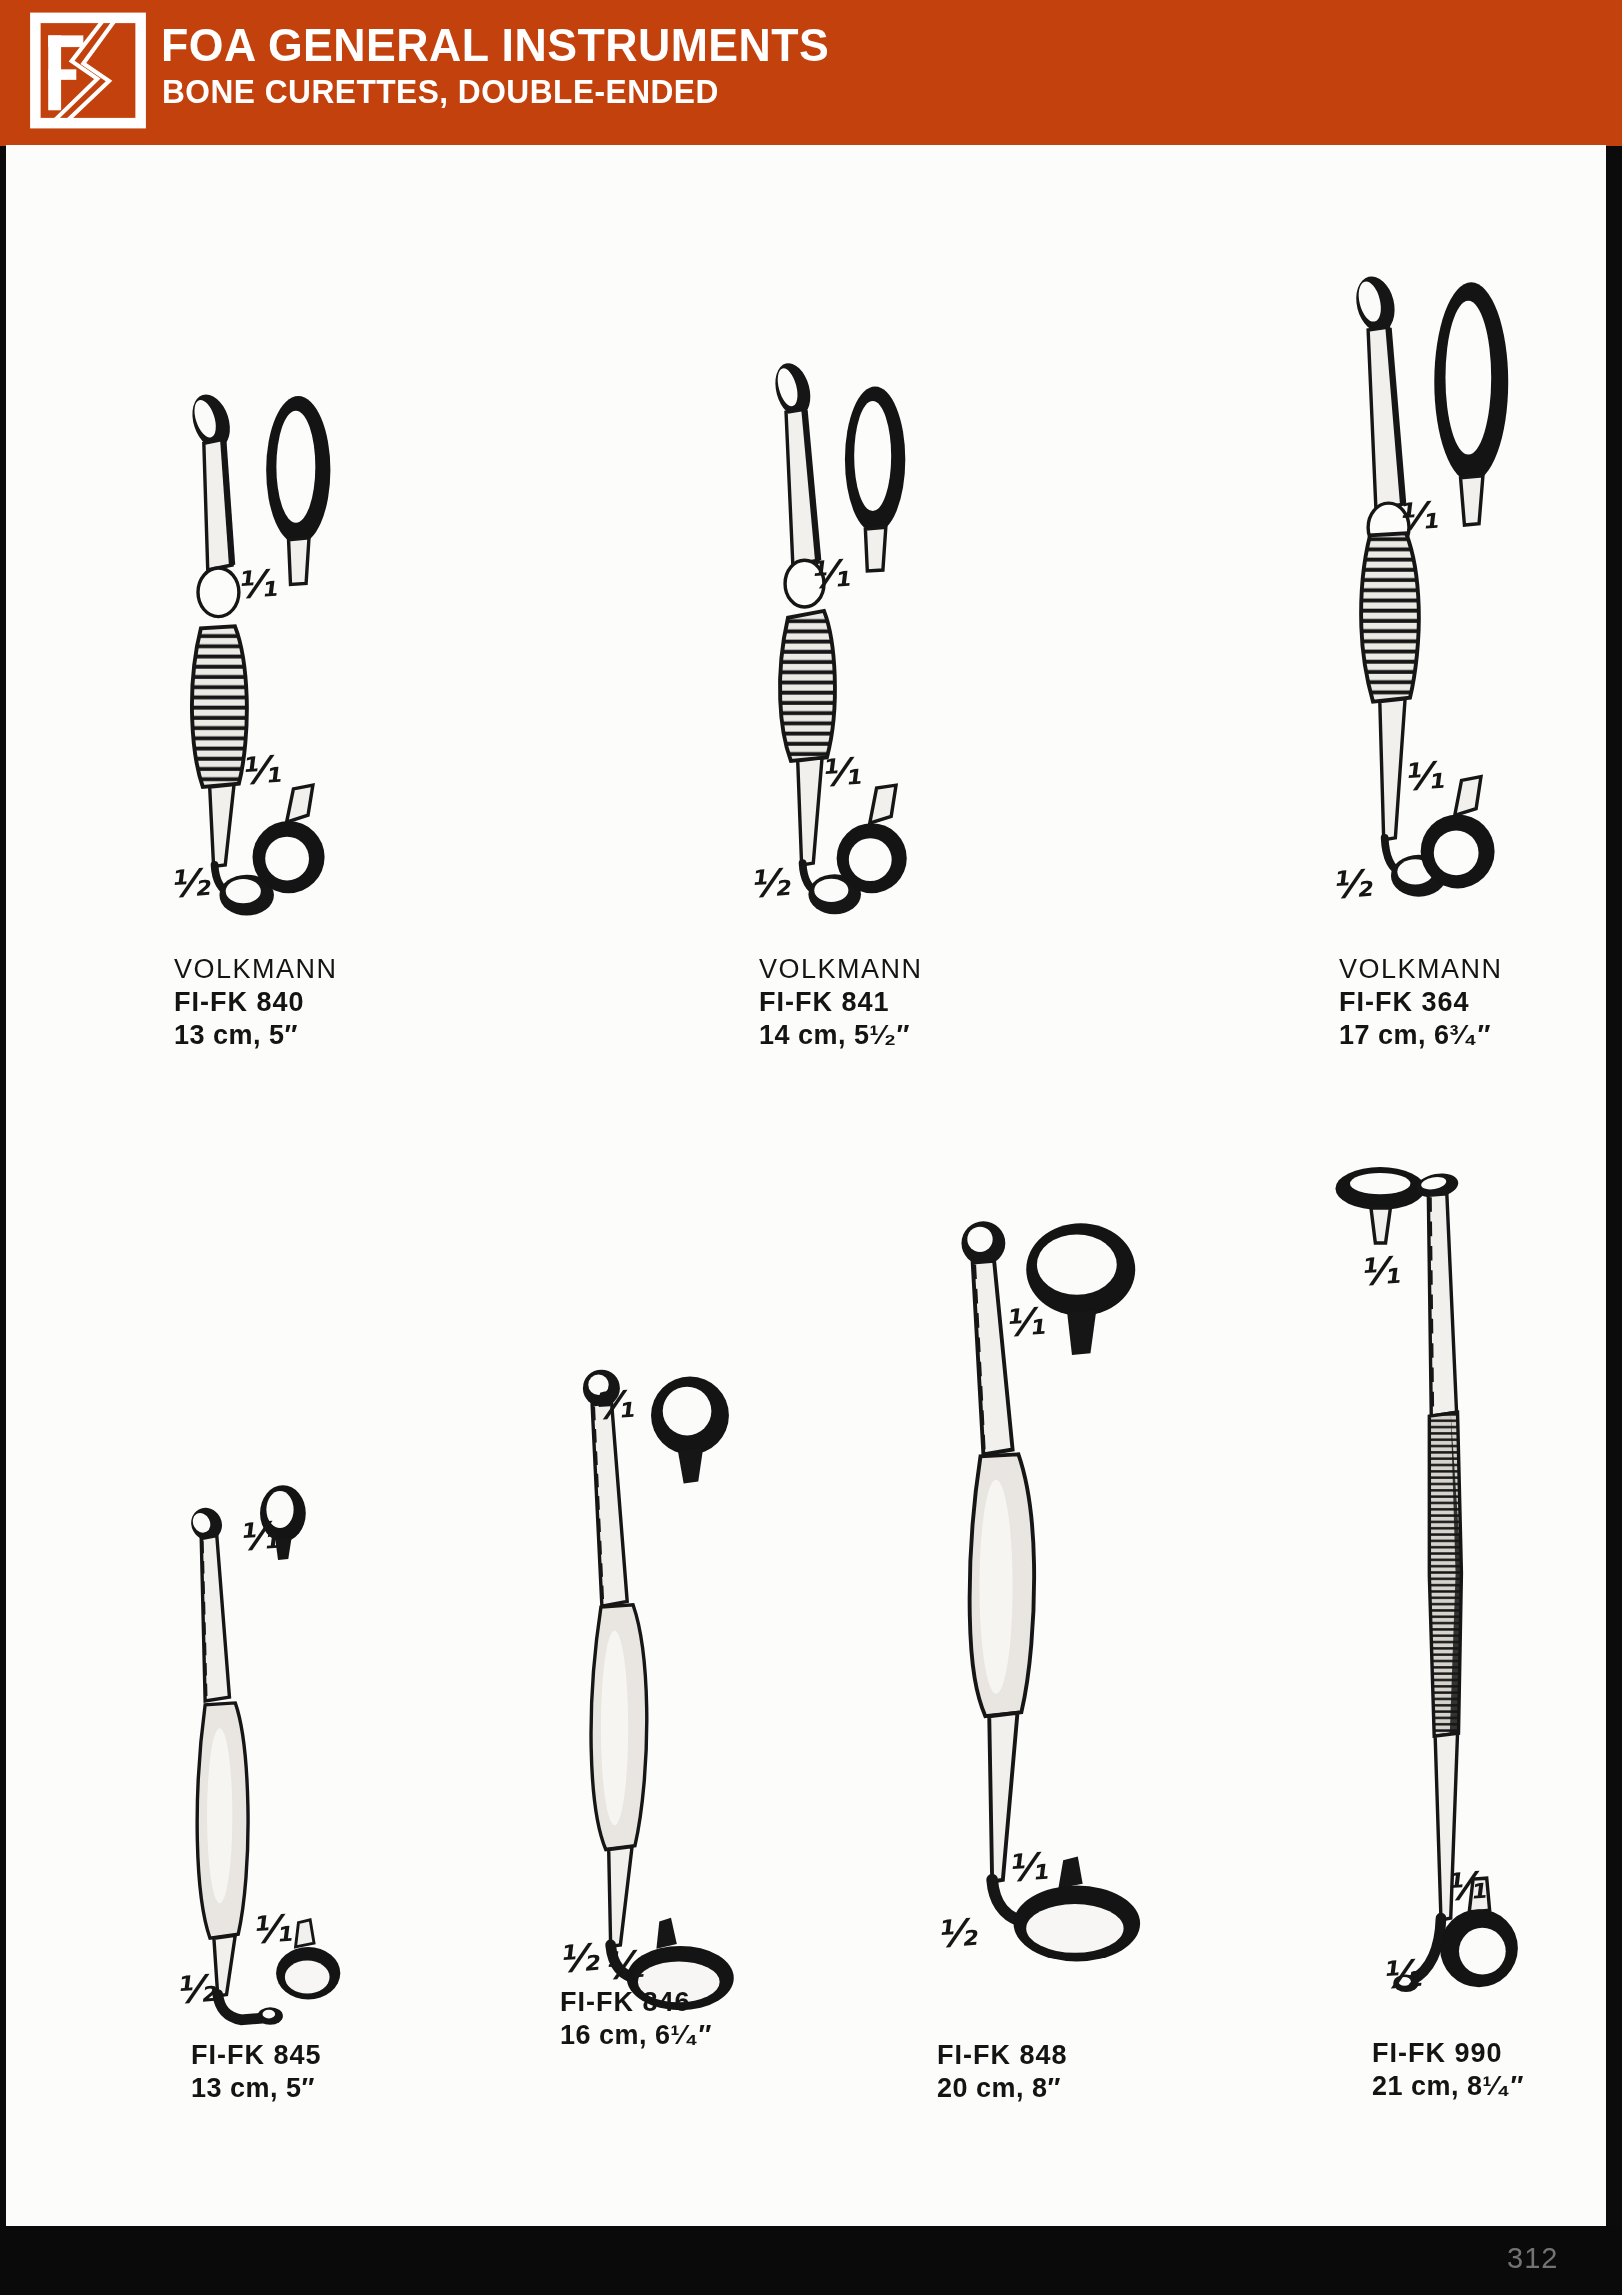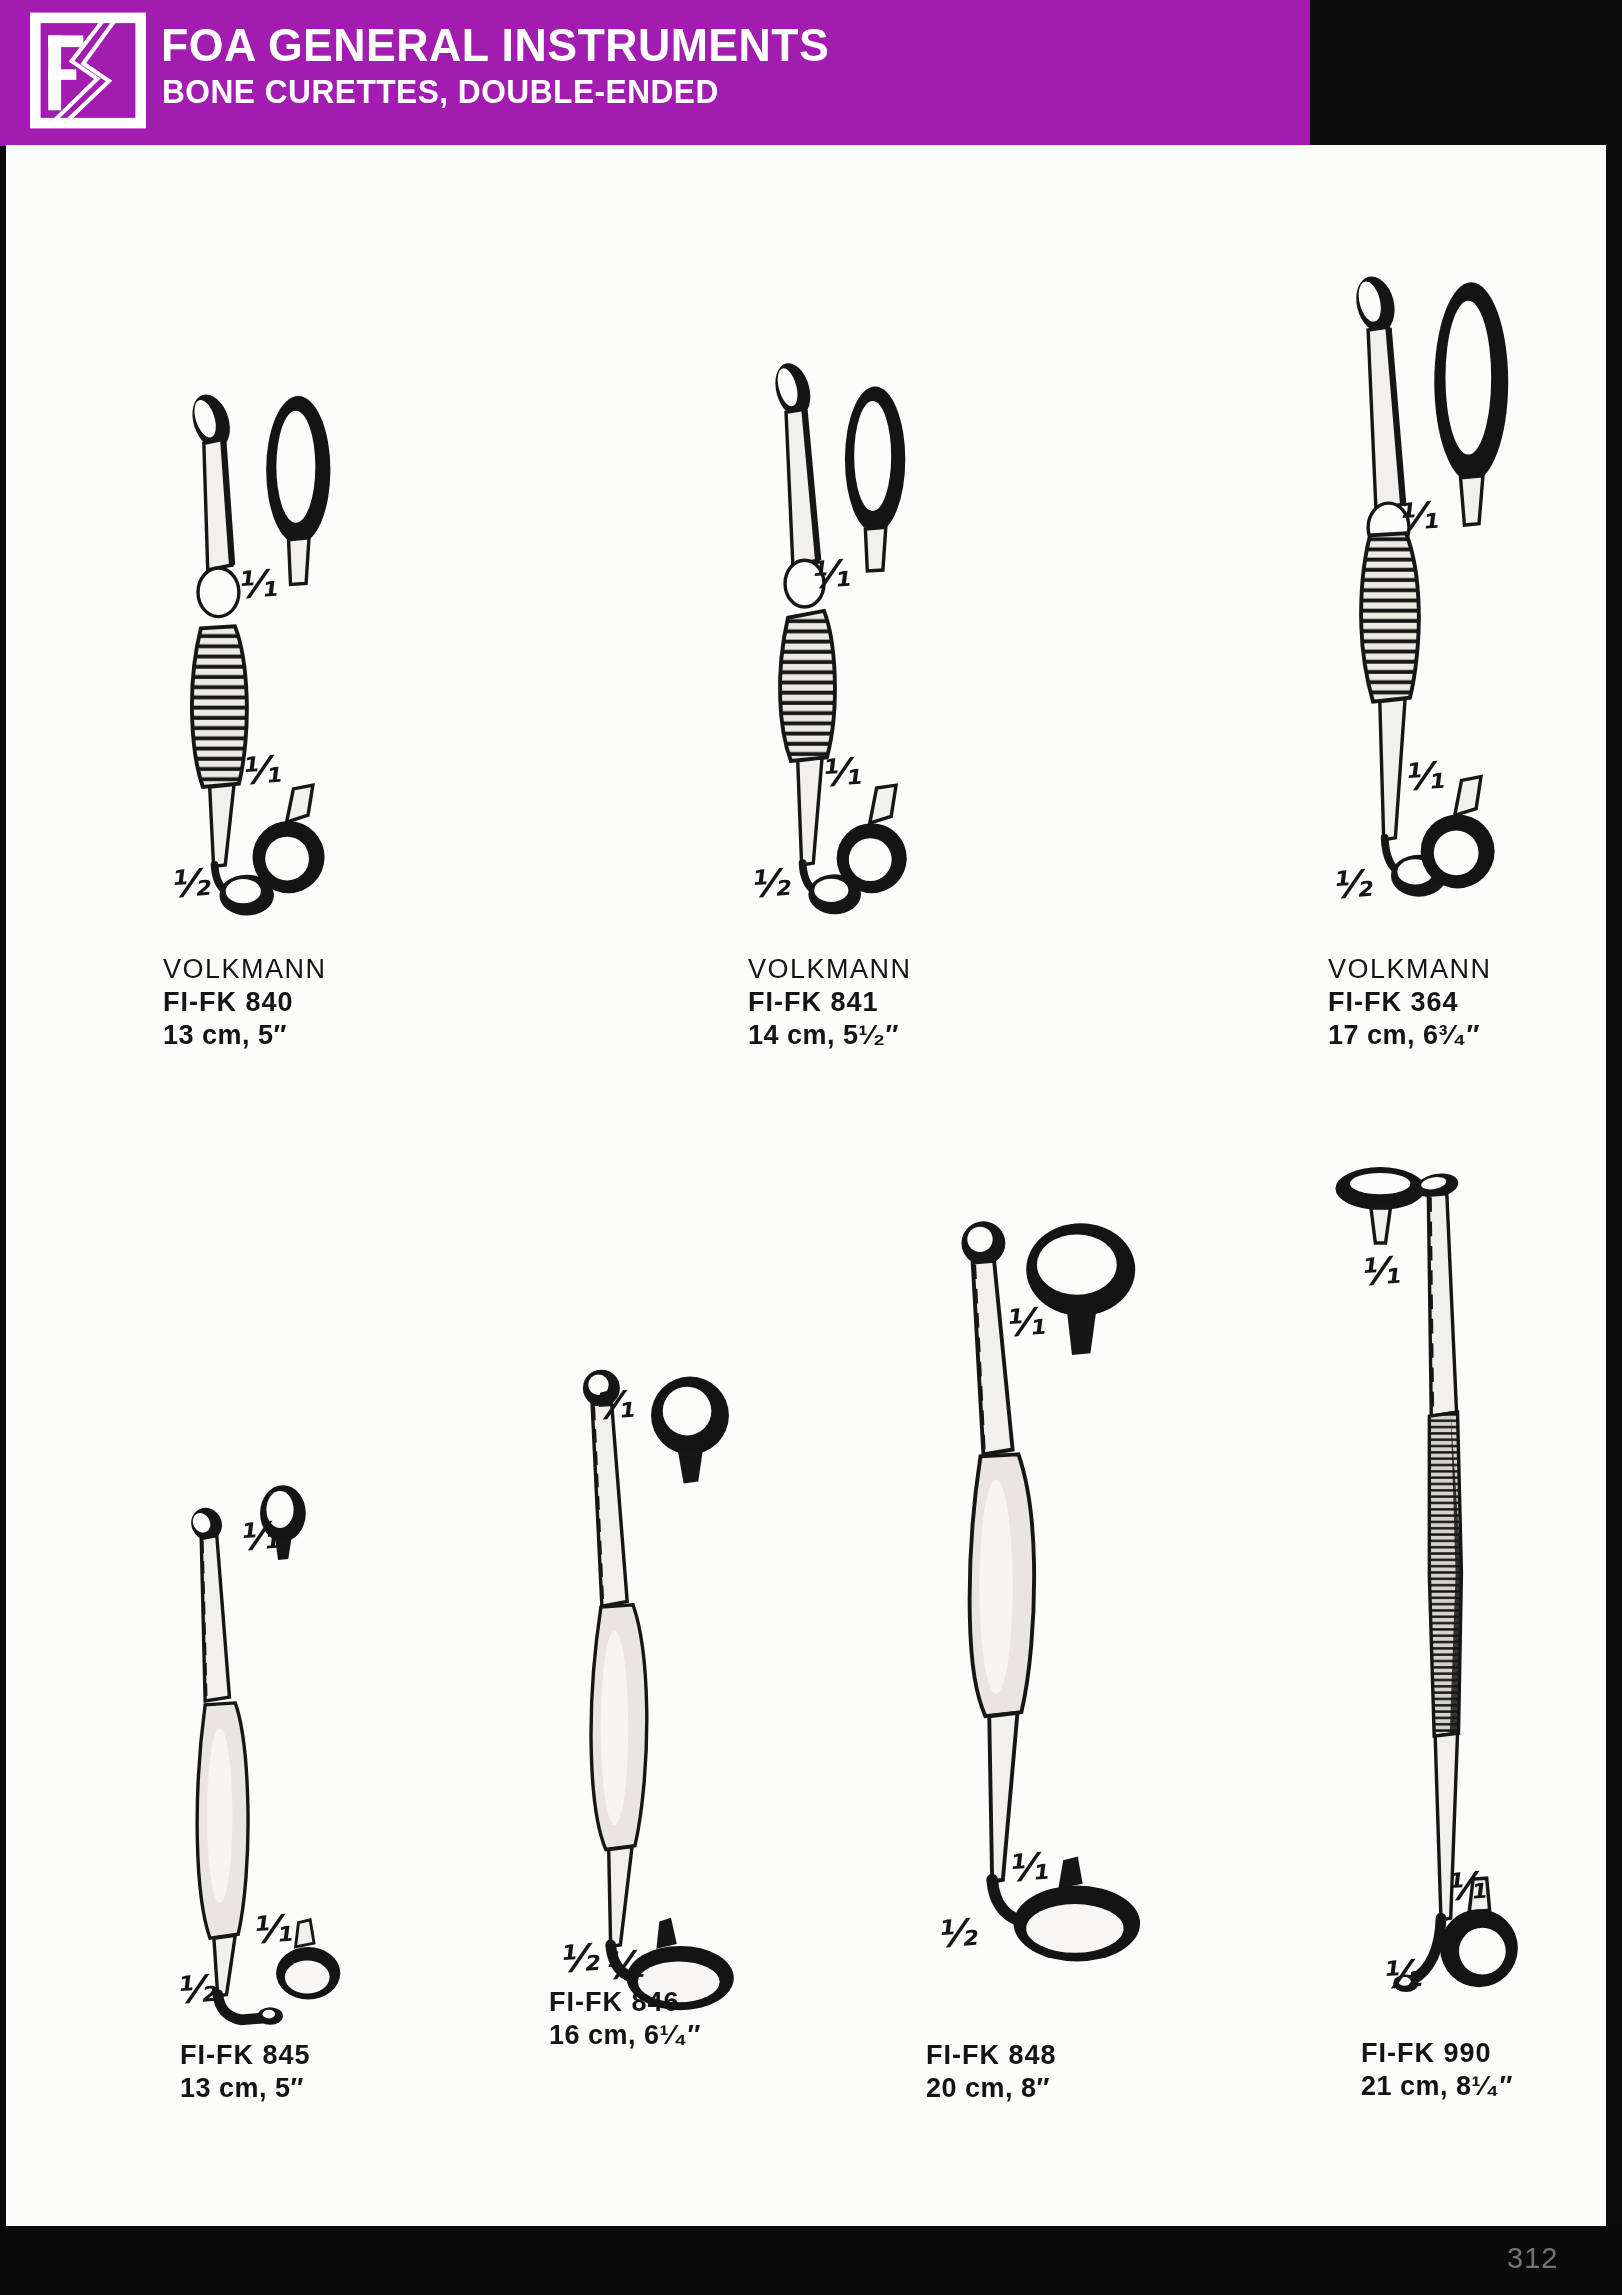--- a/index.html
+++ b/index.html
@@ -4,21 +4,21 @@
 <style>
   html,body{margin:0;padding:0;}
   body{
     width:1622px;height:2295px;position:relative;background:#0b0b0b;
     font-family:"Liberation Sans","DejaVu Sans",sans-serif;
     -webkit-font-smoothing:antialiased;
   }
   .paper{position:absolute;left:5.8px;top:145px;width:1600px;height:2082px;background:#fcfcfb;}
 
   
-  .header{position:absolute;left:0;top:0;width:1310px;height:146px;background:#a21caf;overflow:hidden;}
+  .header{position:absolute;left:0;top:0;width:1622px;height:146px;background:#c2410c;overflow:hidden;}
   .logo{position:absolute;left:28px;top:11.7px;width:120px;height:117px;}
   .title{
     position:absolute;left:161px;top:16.5px;color:#ffffff;font-size:47px;font-weight:bold;
     letter-spacing:0.5px;white-space:nowrap;transform:scaleX(.95);transform-origin:left top;
   }
   .subtitle{
     position:absolute;left:162px;top:73px;color:#ffffff;font-size:33px;font-weight:bold;
     letter-spacing:0.5px;white-space:nowrap;transform:scaleX(.96);transform-origin:left top;
   }
 
@@ -44,21 +44,21 @@
   #c840 .s-top{left:78px;top:188px;} #c840 .s-bot{left:82px;top:374px;} #c840 .s-half{left:10.7px;top:487px;}
   #c841 .s-top{left:62px;top:203px;} #c841 .s-bot{left:73px;top:401px;} #c841 .s-half{left:1.9px;top:512px;}
   #c842 .s-top{left:71px;top:237px;} #c842 .s-bot{left:77px;top:497px;} #c842 .s-half{left:4.9px;top:605px;}
   #c845 .s-top{left:66px;top:40px;}  #c845 .s-bot{left:79px;top:433px;}  #c845 .s-half{left:2.9px;top:493px;}
   #c846 .s-top{left:36px;top:26px;}   #c846 .s-bot{left:46px;top:586px;}  #c846 .s-half{left:1px;top:579px;}
   #c848 .s-top{left:82px;top:99px;} #c848 .s-bot{left:85px;top:644px;} #c848 .s-half{left:13.6px;top:710px;}
   #c850 .s-top{left:28px;top:92px;}  #c850 .s-bot{left:114px;top:707px;} #c850 .s-half{left:50px;top:795px;}
 
   
   .caption{position:absolute;width:253px;color:#141414;}
-  .caption div{line-height:33px;white-space:nowrap;}
+  .caption div{line-height:33px;white-space:nowrap;margin-left:11px;}
   .caption .name{font-size:27px;letter-spacing:1.5px;}
   .caption .code{font-size:27px;font-weight:bold;letter-spacing:1px;}
   .caption .size{font-size:27px;font-weight:bold;letter-spacing:0.5px;}
   #cap840{left:163px;top:953px;}
   #cap841{left:748px;top:953px;}
   #cap842{left:1328px;top:953px;}
   #cap845{left:180px;top:2039px;}
   #cap846{left:549px;top:1986px;}
   #cap848{left:926px;top:2039px;}
   #cap850{left:1361px;top:2037px;}

